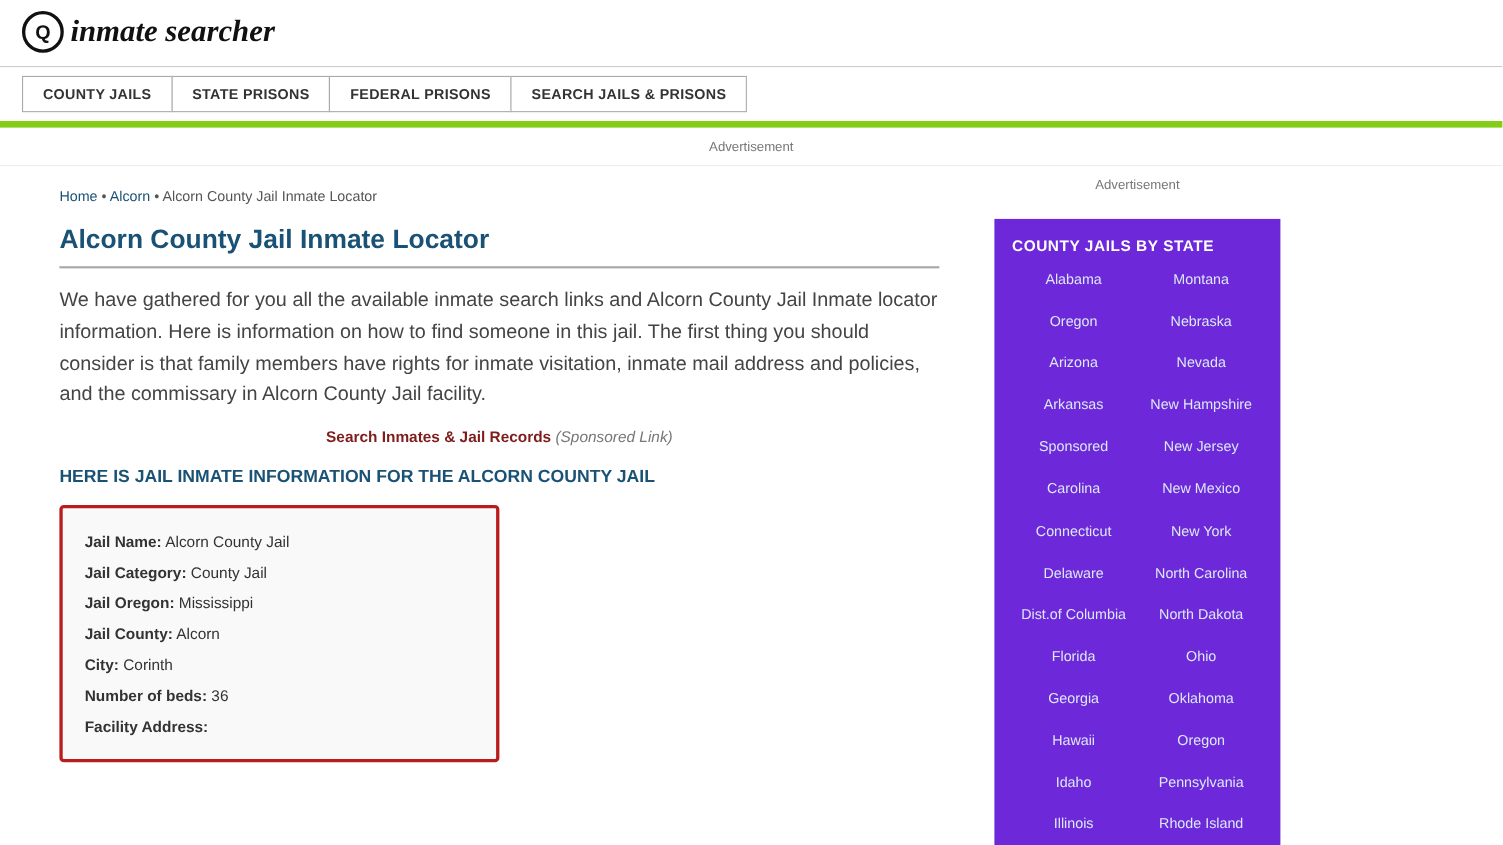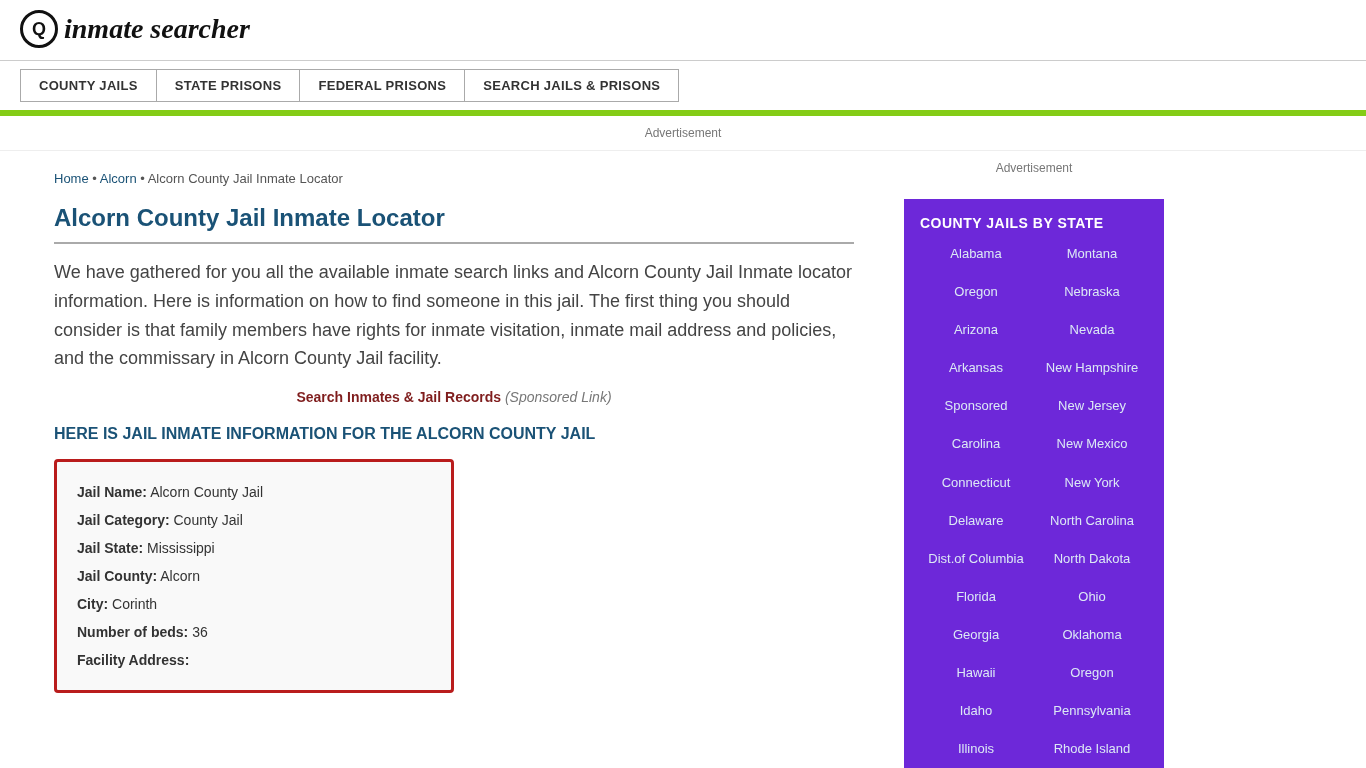--- a/index.html
+++ b/index.html
@@ -123,21 +123,21 @@
     <div id="info-card">
       <div>
         <span class="field-label">Jail Name:</span>
         <span class="field-value">Alcorn County Jail</span>
       </div>
       <div>
         <span class="field-label">Jail Category:</span>
         <span class="field-value">County Jail</span>
       </div>
       <div>
-        <span class="field-label">Jail State:</span>
+        <span class="field-label">Jail Oregon:</span>
         <span class="field-value">Mississippi</span>
       </div>
       <div>
         <span class="field-label">Jail County:</span>
         <span class="field-value">Alcorn</span>
       </div>
       <div>
         <span class="field-label">City:</span>
         <span class="field-value">Corinth</span>
       </div>

